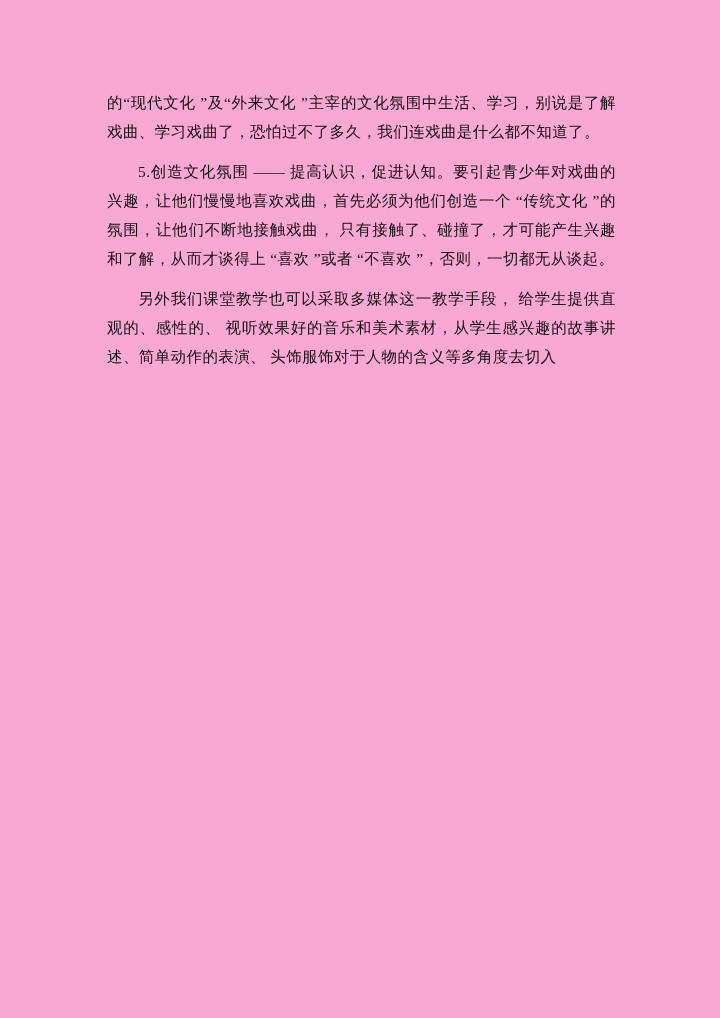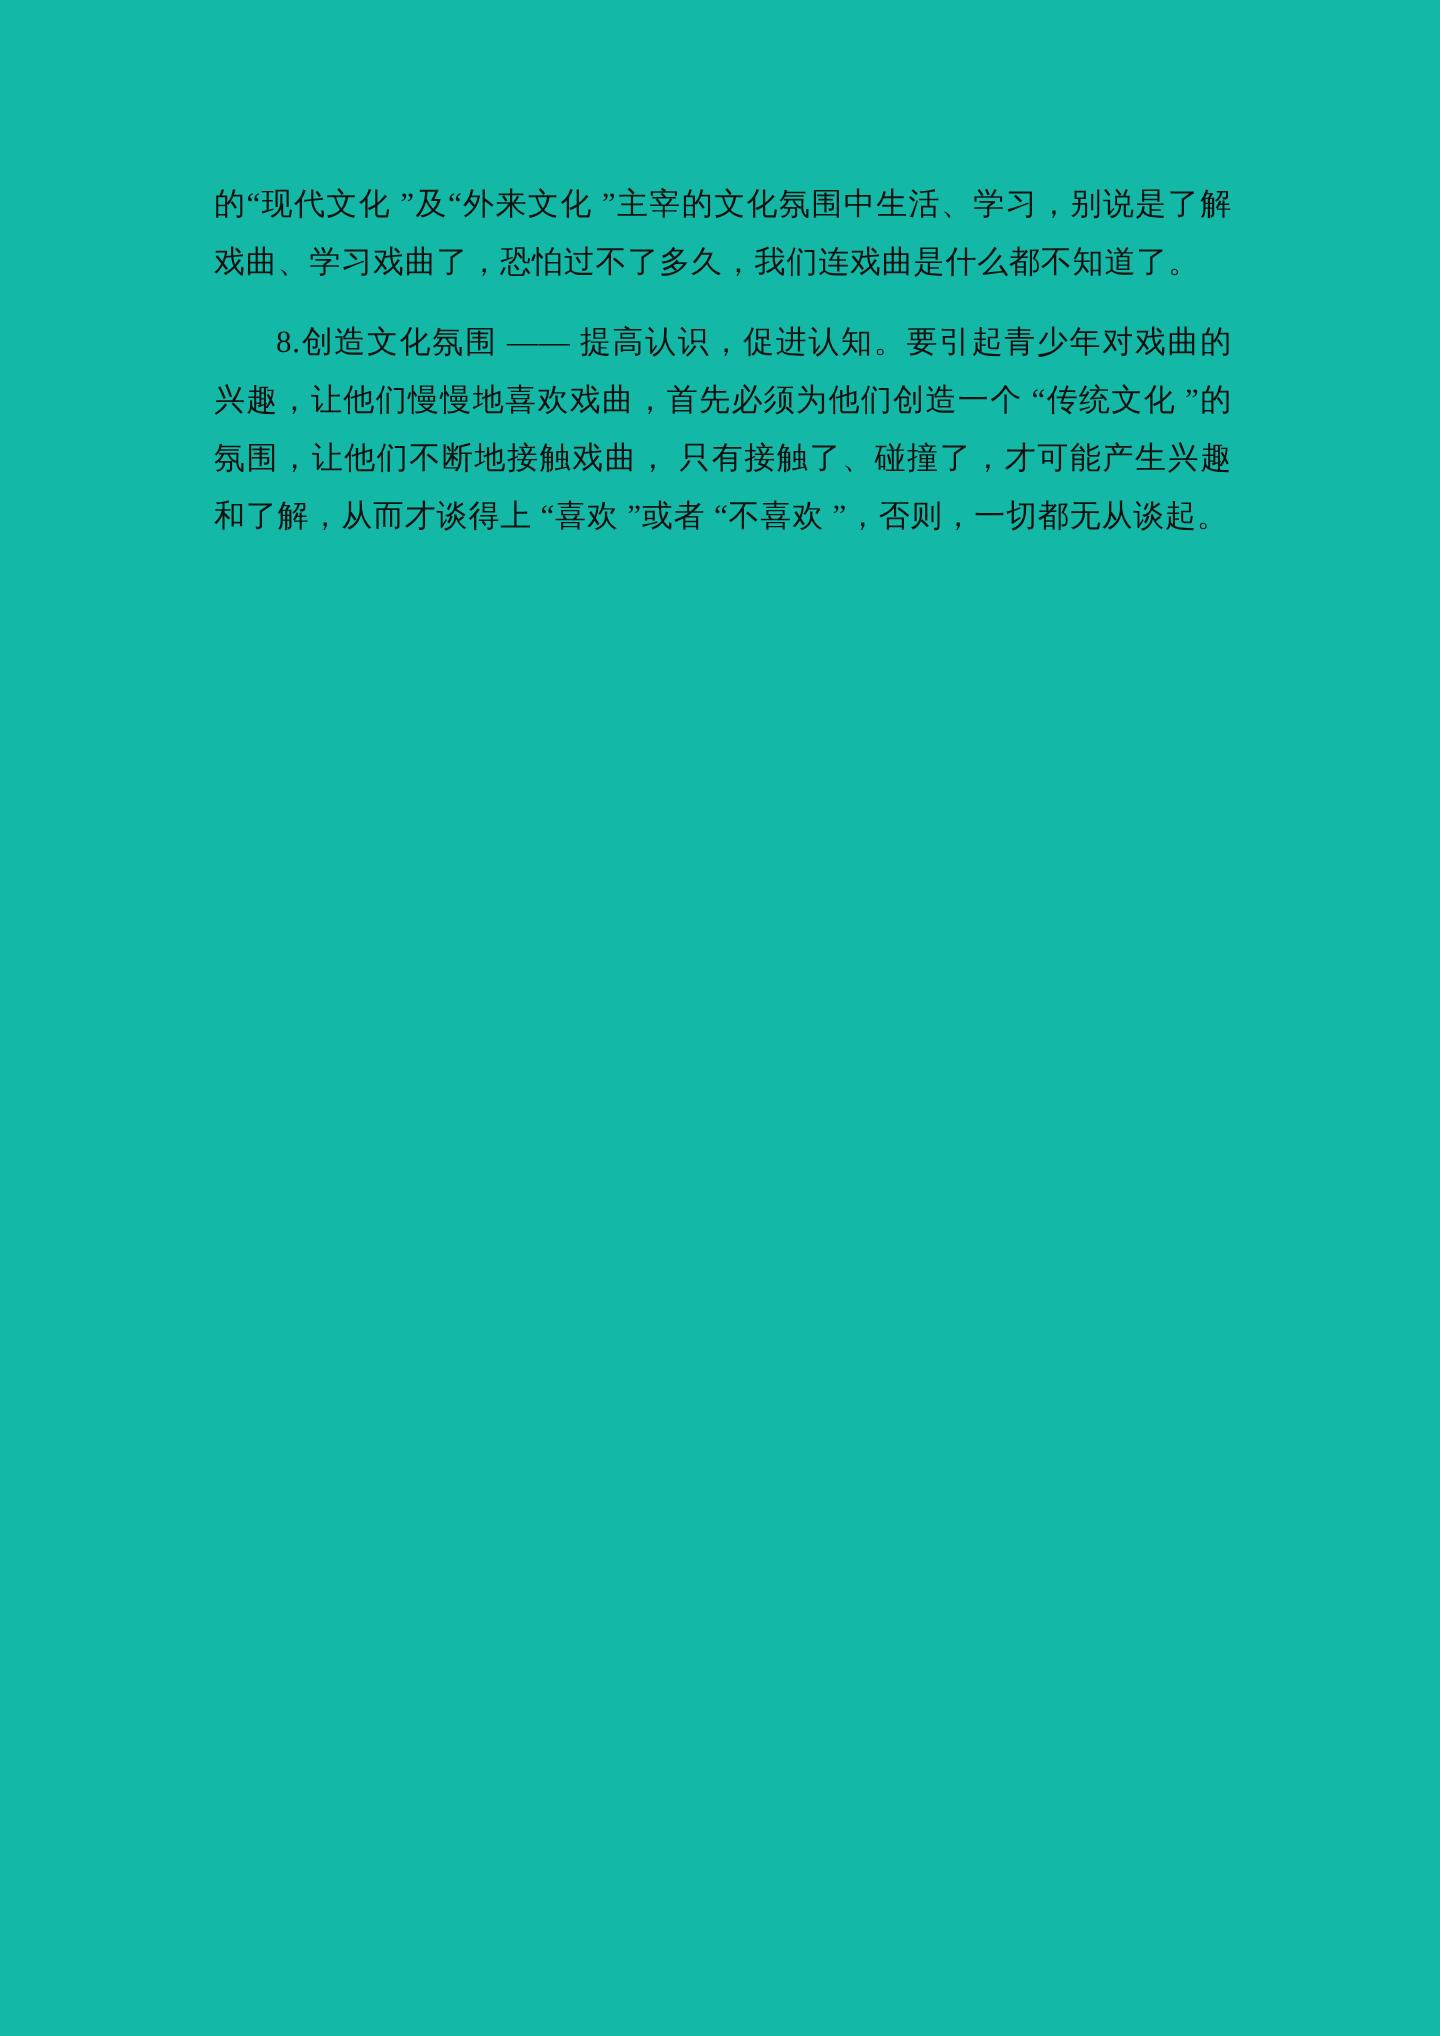--- a/index.html
+++ b/index.html
@@ -5,21 +5,21 @@
   html, body {
     margin: 0;
     padding: 0;
     background: #ffffff;
   }
   .page {
     position: relative;
     width: 720px;
     height: 1018px;
     margin: 0 auto;
-    background: #14b8a6;
+    background: #f9a8d4;
     box-sizing: border-box;
     padding: 88px 104px 0 107px;
     font-family: "Liberation Serif", "DejaVu Serif", serif;
     color: #111111;
     overflow: hidden;
   }
   .doc-body p {
     margin: 0 0 11px 0;
     font-size: 15.5px;
     line-height: 29px;
@@ -34,15 +34,16 @@
   .doc-body p.continuation {
     text-indent: 0;
   }
 </style>
 </head>
 <body>
 
 <div class="page">
   <div class="doc-body">
     <p class="continuation">的“现代文化 ”及“外来文化 ”主宰的文化氛围中生活、学习，别说是了解戏曲、学习戏曲了，恐怕过不了多久，我们连戏曲是什么都不知道了。</p>
-    <p class="indent">8.创造文化氛围 —— 提高认识，促进认知。要引起青少年对戏曲的兴趣，让他们慢慢地喜欢戏曲，首先必须为他们创造一个 “传统文化 ”的氛围，让他们不断地接触戏曲， 只有接触了、碰撞了，才可能产生兴趣和了解，从而才谈得上 “喜欢 ”或者 “不喜欢 ”，否则，一切都无从谈起。</p>
+    <p class="indent">5.创造文化氛围 —— 提高认识，促进认知。要引起青少年对戏曲的兴趣，让他们慢慢地喜欢戏曲，首先必须为他们创造一个 “传统文化 ”的氛围，让他们不断地接触戏曲， 只有接触了、碰撞了，才可能产生兴趣和了解，从而才谈得上 “喜欢 ”或者 “不喜欢 ”，否则，一切都无从谈起。</p>
+    <p class="indent">另外我们课堂教学也可以采取多媒体这一教学手段， 给学生提供直观的、感性的、 视听效果好的音乐和美术素材，从学生感兴趣的故事讲述、简单动作的表演、 头饰服饰对于人物的含义等多角度去切入</p>
   </div>
 </div>
 
 </body></html>

